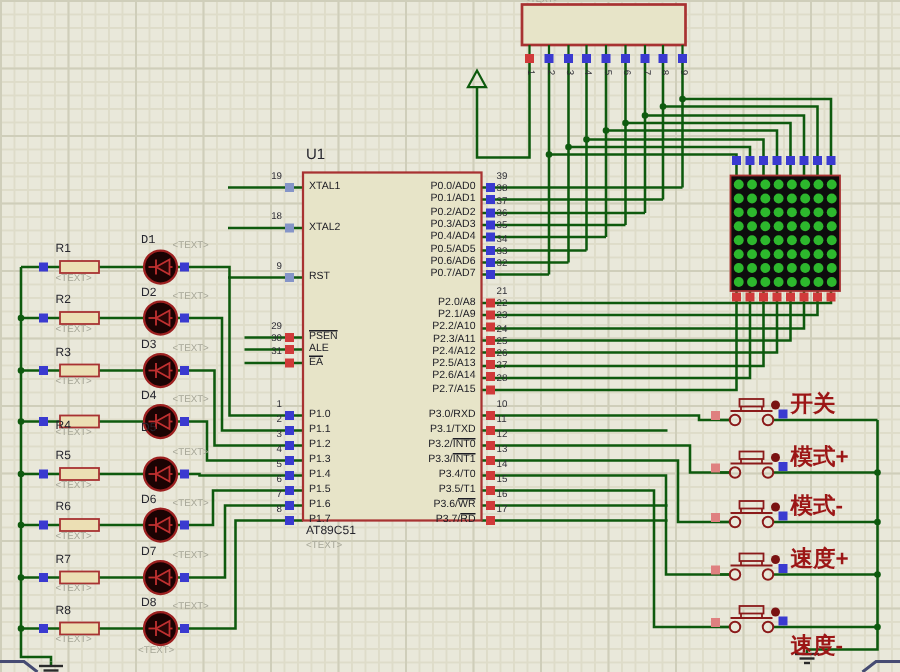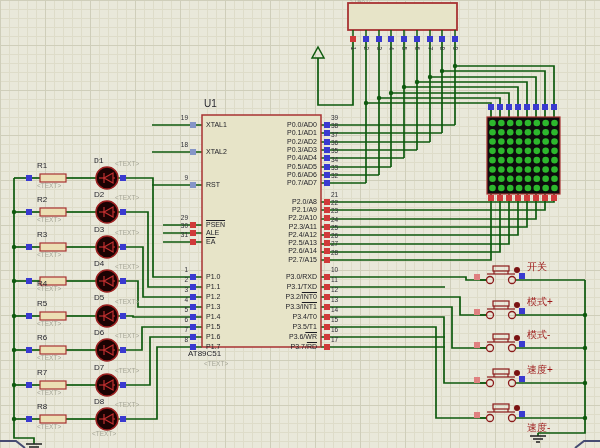--- a/index.html
+++ b/index.html
@@ -15,21 +15,21 @@
     font-family:"Liberation Sans",sans-serif;
     padding-left:13px;
   }
   svg{position:absolute;left:0;top:0;}
   .lbl{position:absolute;white-space:nowrap;color:#26262e;line-height:1;}
   .grey{color:#a6a697;}
   .pin-num{font-size:6.5px;color:#2e2e36;}
   .inner{font-size:7px;color:#1c1c24;}
   .ref{font-size:8px;}
   .small{font-size:6.5px;}
-  .cn{font-size:10px;font-weight:normal;color:#9c1616;}
+  .cn{font-size:15px;font-weight:bold;color:#9c1616;}
   .ov{text-decoration:overline;}
   .rot{transform:rotate(90deg);transform-origin:center;}
 </style>
 </head>
 <body>
 
 <div id="canvas">
   <svg id="sv" width="600" height="448">
       <polyline points="14,178 14,438 34,438 34,441" fill="none" stroke="#0e5a0e" stroke-width="1.7"></polyline>
       <polyline points="14,178 40,178" fill="none" stroke="#0e5a0e" stroke-width="1.7"></polyline>
@@ -410,21 +410,21 @@
         <line x1="494" y1="409" x2="494" y2="412" stroke="#8b1a1a" stroke-width="1.2"></line>
         <line x1="508" y1="409" x2="508" y2="412" stroke="#8b1a1a" stroke-width="1.2"></line>
         <rect x="493" y="404" width="16" height="5" fill="none" stroke="#8b1a1a" stroke-width="1.2"></rect>
         <circle cx="517" cy="408" r="3" fill="#7a1212"></circle>
         <rect x="474" y="412" width="6" height="6" fill="#df8080"></rect>
         <rect x="519" y="411" width="6" height="6" fill="#3a3ad0"></rect>
       </g>
     </svg>
   <div id="labels">
     <div class="lbl" style="left:204px;top:99px;font-size:10px">U1</div>
-    <div class="lbl" style="left:188px;top:350px;font-size:8px">AT89C51</div>
+    <div class="lbl" style="left:204px;top:350px;font-size:8px">AT89C51</div>
     <div class="lbl grey" style="left:204px;top:361px;font-size:6.5px">&lt;TEXT&gt;</div>
     <div class="lbl grey" style="left:350px;top:-3px;font-size:6px">&lt;TEXT&gt;</div>
   <div class="lbl pin-num rot" style="left: 346px; top: 45px; width: 14px; text-align: center;"><span>1</span></div>
       <div class="lbl pin-num rot" style="left: 359px; top: 45px; width: 14px; text-align: center;"><span>2</span></div>
       <div class="lbl pin-num rot" style="left: 372px; top: 45px; width: 14px; text-align: center;"><span>3</span></div>
       <div class="lbl pin-num rot" style="left: 384px; top: 45px; width: 14px; text-align: center;"><span>4</span></div>
       <div class="lbl pin-num rot" style="left: 397px; top: 45px; width: 14px; text-align: center;"><span>5</span></div>
       <div class="lbl pin-num rot" style="left: 410px; top: 45px; width: 14px; text-align: center;"><span>6</span></div>
       <div class="lbl pin-num rot" style="left: 423px; top: 45px; width: 14px; text-align: center;"><span>7</span></div>
       <div class="lbl pin-num rot" style="left: 435px; top: 45px; width: 14px; text-align: center;"><span>8</span></div>
@@ -522,21 +522,21 @@
       <div class="lbl ref" style="left: 37px; top: 403px;"><span>R8</span></div>
       <div class="lbl small grey" style="left: 37px; top: 424px;"><span>&lt;TEXT&gt;</span></div>
       <div class="lbl ref" style="left: 94px; top: 157px; font-family: Liberation Mono, monospace;"><span>D1</span></div>
       <div class="lbl small grey" style="left: 115px; top: 161px;"><span>&lt;TEXT&gt;</span></div>
       <div class="lbl ref" style="left: 94px; top: 191px;"><span>D2</span></div>
       <div class="lbl small grey" style="left: 115px; top: 195px;"><span>&lt;TEXT&gt;</span></div>
       <div class="lbl ref" style="left: 94px; top: 226px;"><span>D3</span></div>
       <div class="lbl small grey" style="left: 115px; top: 230px;"><span>&lt;TEXT&gt;</span></div>
       <div class="lbl ref" style="left: 94px; top: 260px;"><span>D4</span></div>
       <div class="lbl small grey" style="left: 115px; top: 264px;"><span>&lt;TEXT&gt;</span></div>
-      <div class="lbl ref" style="left: 94px; top: 294px;"><span>D5</span></div>
+      <div class="lbl ref" style="left: 94px; top: 281px;"><span>D5</span></div>
       <div class="lbl small grey" style="left: 115px; top: 299px;"><span>&lt;TEXT&gt;</span></div>
       <div class="lbl ref" style="left: 94px; top: 329px;"><span>D6</span></div>
       <div class="lbl small grey" style="left: 115px; top: 333px;"><span>&lt;TEXT&gt;</span></div>
       <div class="lbl ref" style="left: 94px; top: 364px;"><span>D7</span></div>
       <div class="lbl small grey" style="left: 115px; top: 368px;"><span>&lt;TEXT&gt;</span></div>
       <div class="lbl ref" style="left: 94px; top: 398px;"><span>D8</span></div>
       <div class="lbl small grey" style="left: 115px; top: 402px;"><span>&lt;TEXT&gt;</span></div>
       <div class="lbl small grey" style="left: 92px; top: 431px;"><span>&lt;TEXT&gt;</span></div>
       <div class="lbl cn" style="left: 527px; top: 262px;"><span>开关</span></div>
       <div class="lbl cn" style="left: 527px; top: 297px;"><span>模式+</span></div>

